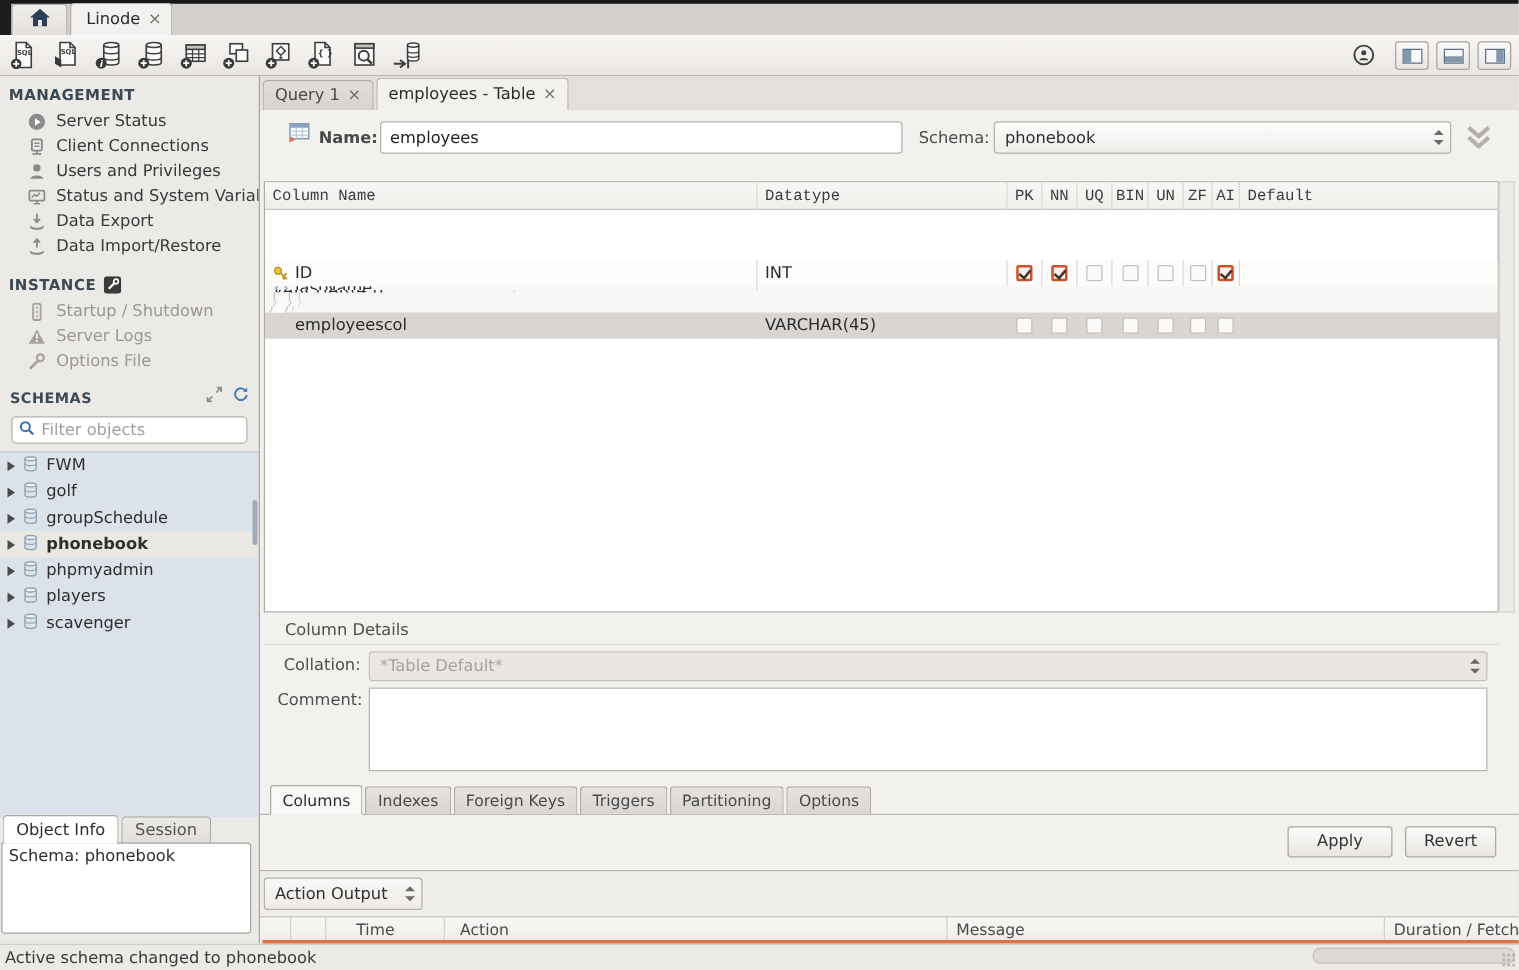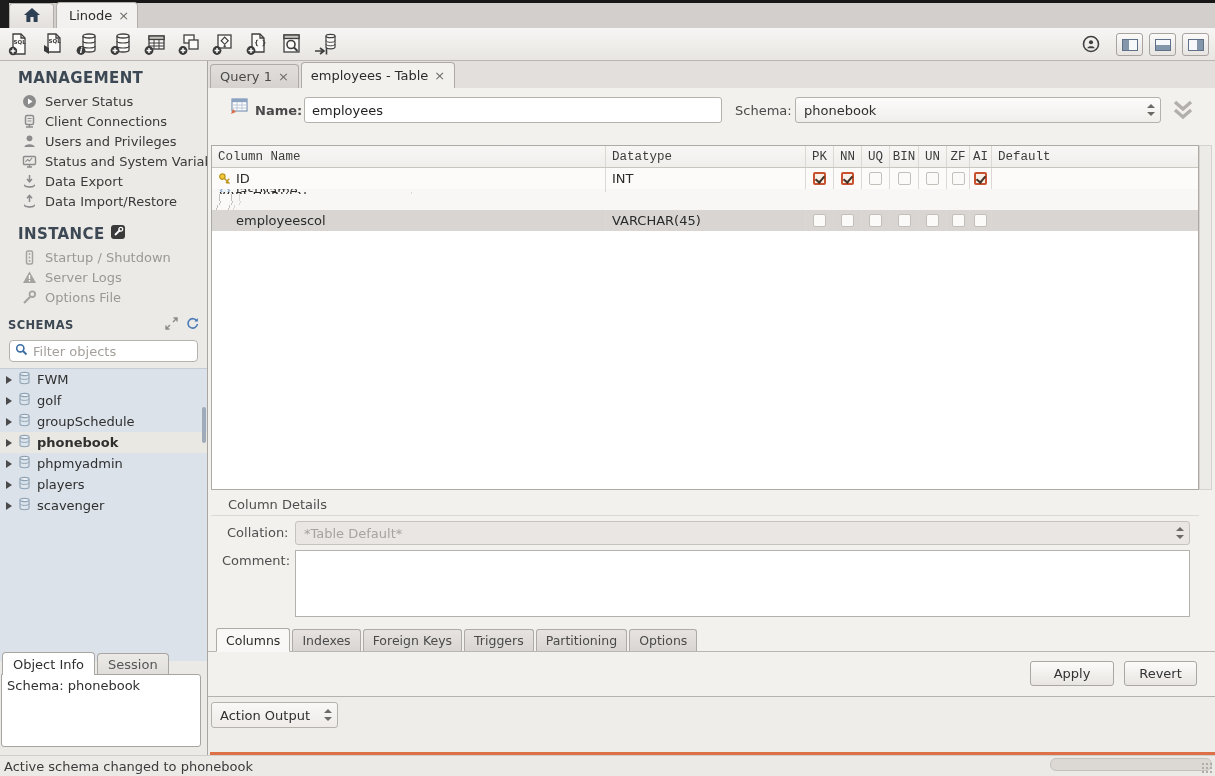--- a/index.html
+++ b/index.html
@@ -23,21 +23,21 @@
   .alarm { width:22px; height:22px; margin-right:8px; }
   .tgl { width:27px; height:23px; border:1px solid #a7a3a0; border-radius:3px; background:linear-gradient(#fbfaf9,#e7e4e1); position:relative; }
   .tgl .box { position:absolute; left:5px; top:5px; width:16px; height:12px; border:1px solid #5f7188; background:#f6f8fa; overflow:hidden; }
   .tgl .fill { position:absolute; background:#8496aa; }
   .tgl .fill.left { left:0; top:0; width:6px; height:12px; }
   .tgl .fill.bottom { left:0; bottom:0; width:16px; height:5px; }
   .tgl .fill.right { right:0; top:0; width:6px; height:12px; }
 
   
   .sidebar { position:absolute; left:0; top:61px; width:207px; height:694px; background:#eceae7; overflow:hidden; }
-  .sec-title { font-size:15px; font-weight:bold; color:#3c4854; letter-spacing:.4px; padding:8px 0 4px 18px; display:flex; align-items:flex-start; }
+  .sec-title { font-size:12px; font-weight:bold; color:#3c4854; letter-spacing:.4px; padding:8px 0 4px 7px; display:flex; align-items:flex-start; }
   .sb-item { height:20px; display:flex; align-items:center; gap:8px; padding-left:22px; white-space:nowrap; overflow:hidden; }
   .sb-item .lbl { font-size:13px; color:#3a3a3a; }
   .sb-item.dim .lbl { color:#9b9894; }
   .sb-ic { width:15px; height:15px; flex:0 0 15px; }
   .badge-wrench { display:inline-block; width:14px; height:14px; margin-left:6px; }
   .schemas-head { display:flex; align-items:center; padding:10px 8px 4px 8px; }
   .schemas-head .t { font-size:11.5px; font-weight:bold; color:#3c4854; letter-spacing:.4px; }
   .schemas-head .ics { margin-left:auto; display:flex; gap:8px; }
   .filter-wrap { margin:3px 9px 6px 9px; height:22px; background:#fff; border:1px solid #b5b1ad; border-radius:4px; display:flex; align-items:center; padding:0 5px; gap:5px; }
   .filter-wrap input { border:none; outline:none; width:150px; font-size:13px; font-family:inherit; color:#737373; background:transparent; }
@@ -76,21 +76,21 @@
   .dbl-chev { position:absolute; left:963px; top:3px; width:24px; height:22px; }
 
   
   .grid { position:absolute; left:3px; top:57px; width:988px; height:345px; background:#fff; border:1px solid #aeaaa6; }
   .grow { display:flex; height:21px; align-items:stretch; }
   .grow.head { height:22px; background:linear-gradient(#f8f7f5,#f0eeeb); border-bottom:1px solid #c9c5c1;font-family:Liberation Mono, monospace; }
   .gcell { border-right:1px solid #dcd8d4; display:flex; align-items:center; padding-left:6px; overflow:hidden; white-space:nowrap; font-size:13px; color:#2b2b2b; }
   .grow.head .gcell { font-size:12.5px; color:#3c3c3c; }
   .gcell.ck { justify-content:center; padding-left:0; }
   .c-name{width:394px;} .c-type{width:200px;} .c-pk{width:28px;} .c-nn{width:28px;} .c-uq{width:28px;} .c-bin{width:29px;} .c-un{width:28px;} .c-zf{width:23px;} .c-ai{width:22px;} .c-def{flex:1; border-right:none;}
-  .grow.r0 { background:#fcfbfa; }
+  .grow.r0 { background:#fcfbfa;margin-top:40px; }
   .grow.r1 { background:#f8f7f5;flex-direction:column; }
   .grow.sel { background:#d8d5d2; }
   .row-icon { width:14px; height:13px; margin-right:4px; flex:0 0 14px; position:relative; }
   .row-icon svg { display:none; position:absolute; left:0; top:0; }
   .row-icon.icon-key svg.key { display:block; }
   .row-icon.icon-diamond svg.diamond { display:block; }
   .cb { width:13px; height:13px; border:1px solid #c3bfbb; border-radius:2px; background:#fbfaf9; }
   .cb.on { border:2px solid #c8512f; background:#f8f1ea; }
   .cb.on::after { content:""; display:block; width:4px; height:7px; border-right:2px solid #443327; border-bottom:2px solid #443327; transform:rotate(40deg); margin:0 auto; }
   .grid-scroll { position:absolute; left:991px; top:57px; width:13px; height:345px; background:#edebe8; border:1px solid #d5d1ce; }
@@ -628,20 +628,28 @@
 
     <button class="btn btn-apply">Apply</button>
     <button class="btn btn-revert">Revert</button>
   </div>
 
   <div class="output">
     <div class="selectbox out-select">
       <span>Action Output</span>
       <span class="spin"></span>
     </div>
+    <div class="out-head">
+      <div class="oh-cell oh-0"></div>
+      <div class="oh-cell oh-1"></div>
+      <div class="oh-cell oh-2">Time</div>
+      <div class="oh-cell oh-3">Action</div>
+      <div class="oh-cell oh-4">Message</div>
+      <div class="oh-cell oh-5">Duration / Fetch</div>
+    </div>
     <div class="out-accent"></div>
   </div>
 </div>
 
 <div class="statusbar">
   <span class="status-text">Active schema changed to phonebook</span>
   <div class="hthumb"></div>
   <div class="grip"></div>
 </div>
 

